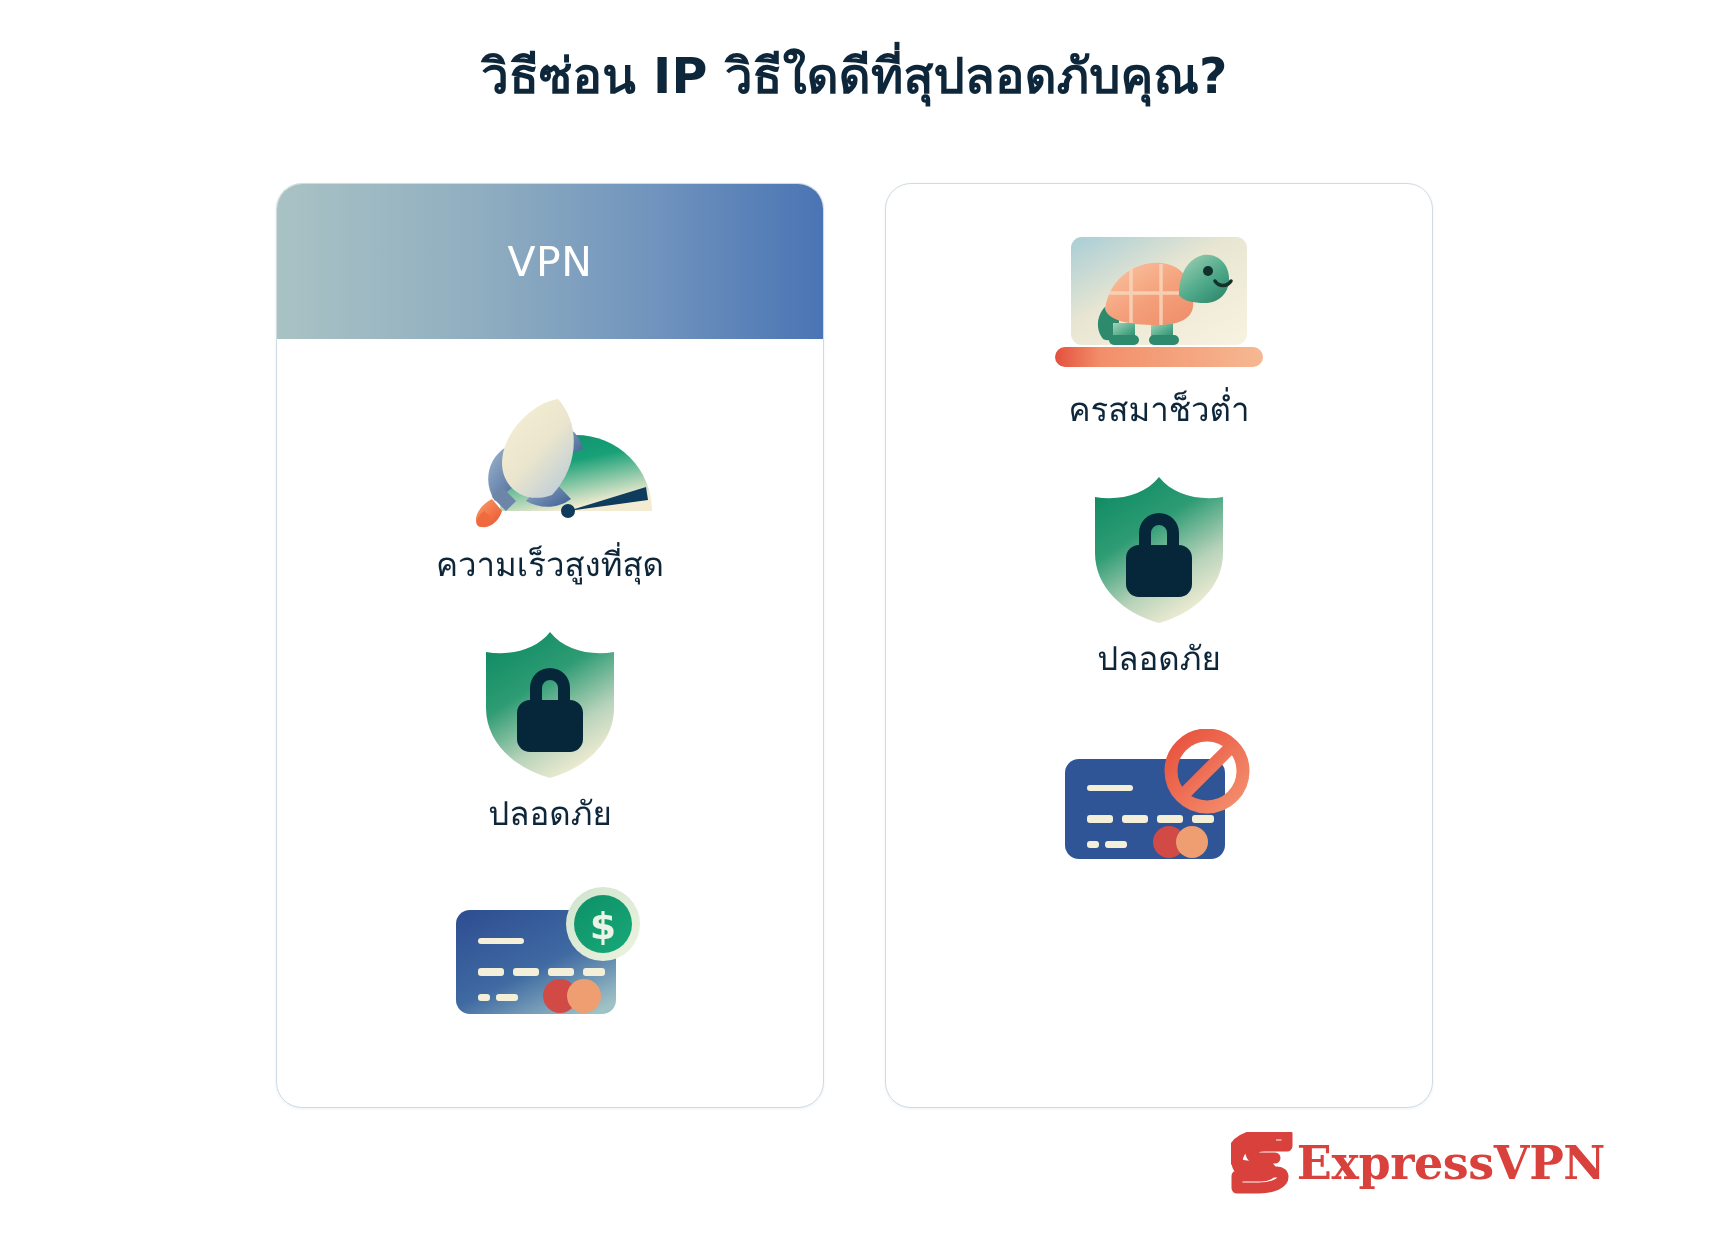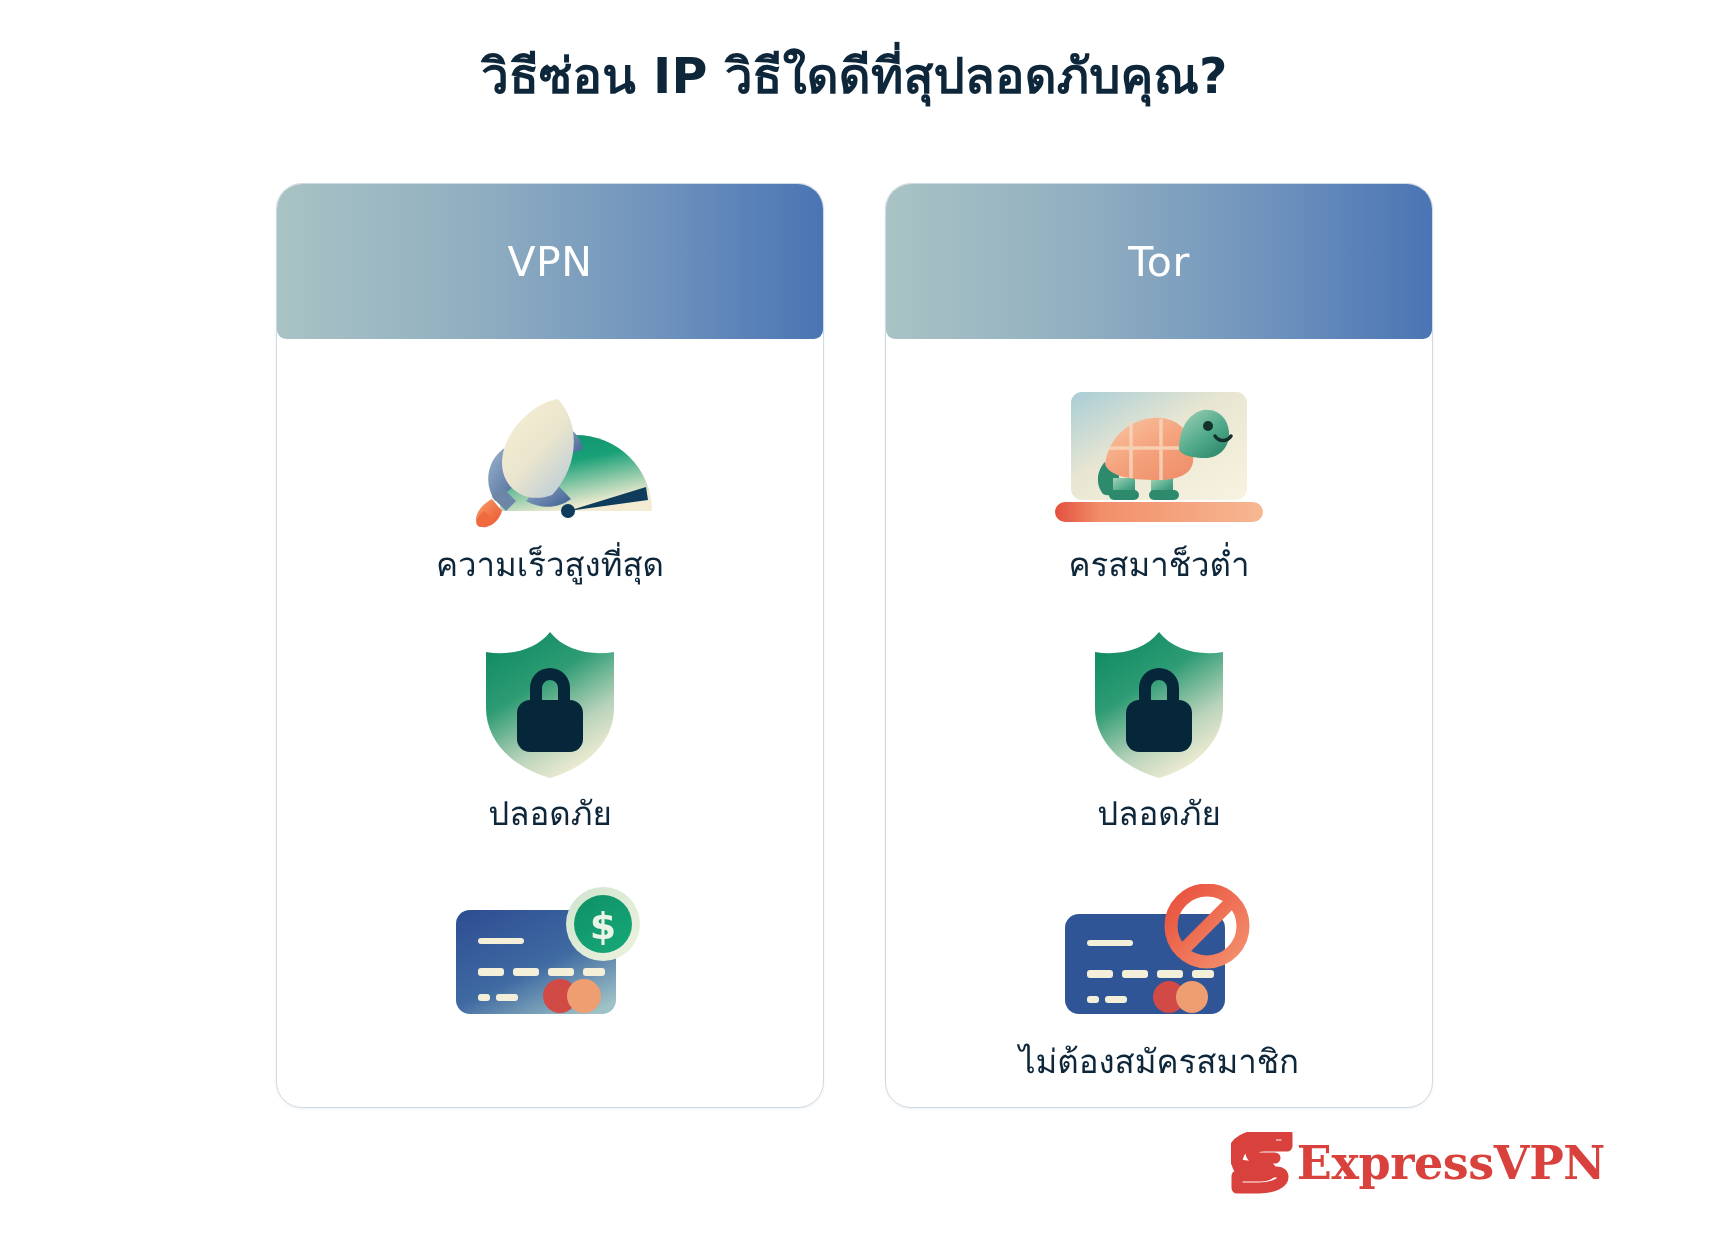--- a/index.html
+++ b/index.html
@@ -64,21 +64,20 @@
     height: 155px;
     min-height: 155px;
     background: linear-gradient(90deg, #a9c3c4 0%, #8fadc0 38%, #6f93bd 70%, #4a74b4 100%);
     display: flex;
     align-items: center;
     justify-content: center;
     color: #ffffff;
     font-size: 41px;
     font-weight: 400;
     letter-spacing: 0.5px;
-    border-radius: 9px;
   }
 
   .card-body {
     flex: 1;
     display: flex;
     flex-direction: column;
     align-items: center;
     padding: 34px 18px 26px 18px;
     box-sizing: border-box;
   }
@@ -244,21 +243,20 @@
               <circle cx="153" cy="40" r="29" fill="url(#coinGrad)"></circle>
               <text x="153" y="55" text-anchor="middle" font-family="DejaVu Sans, sans-serif" font-size="38" font-weight="700" fill="#eaf4e6">$</text>
             </svg>
           </div>
         </div>
 
       </div>
     </div>
 
     <div class="card">
-      <div class="card-header">Tor</div>
       <div class="card-body">
 
         <div class="feature feature-speed">
           <div class="icon-wrap">
             <svg width="212" height="142" viewBox="0 0 212 142" aria-hidden="true">
               <defs>
                 <linearGradient id="screenGrad" x1="0" y1="0" x2="0.9" y2="1">
                   <stop offset="0%" stop-color="#a8cdd6"></stop>
                   <stop offset="45%" stop-color="#e8e6d2"></stop>
                   <stop offset="100%" stop-color="#f7f2df"></stop>
@@ -336,21 +334,20 @@
               <rect x="98" y="86" width="26" height="8" rx="3" fill="#f4efd8"></rect>
               <rect x="133" y="86" width="22" height="8" rx="3" fill="#f4efd8"></rect>
               <rect x="28" y="112" width="12" height="7" rx="3" fill="#f4efd8"></rect>
               <rect x="46" y="112" width="22" height="7" rx="3" fill="#f4efd8"></rect>
               <circle cx="110" cy="113" r="16" fill="#d14a45"></circle>
               <circle cx="133" cy="113" r="16" fill="#ef9e72"></circle>
               <circle cx="148" cy="42" r="36" fill="none" stroke="url(#blockGrad)" stroke-width="13"></circle>
               <line x1="123" y1="67" x2="173" y2="17" stroke="url(#blockGrad)" stroke-width="13" stroke-linecap="butt"></line>
             </svg>
           </div>
-          <div class="feature-label">ไม่ต้องสมัครสมาชิก</div>
         </div>
 
       </div>
     </div>
 
   </div>
 
   <div class="brand">
     <span class="brand-mark">
       <svg width="62" height="62" viewBox="0 0 62 62" aria-hidden="true">

